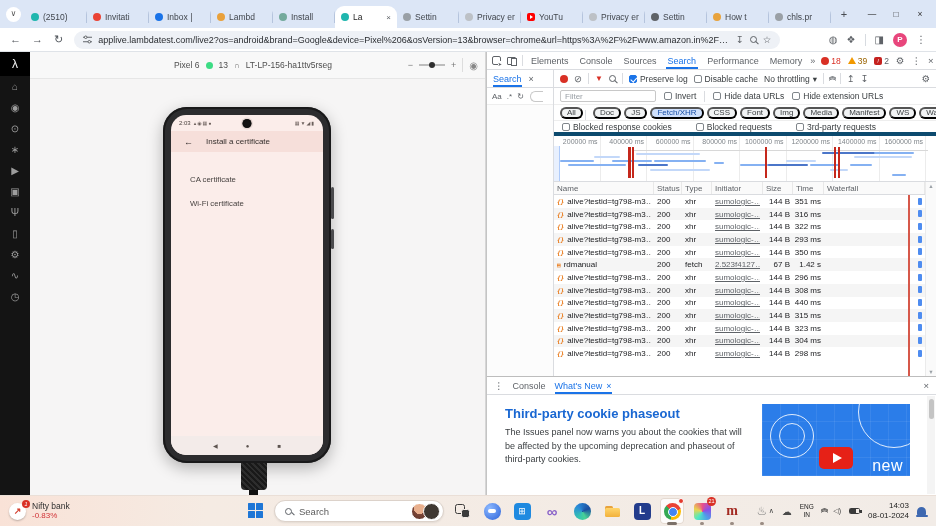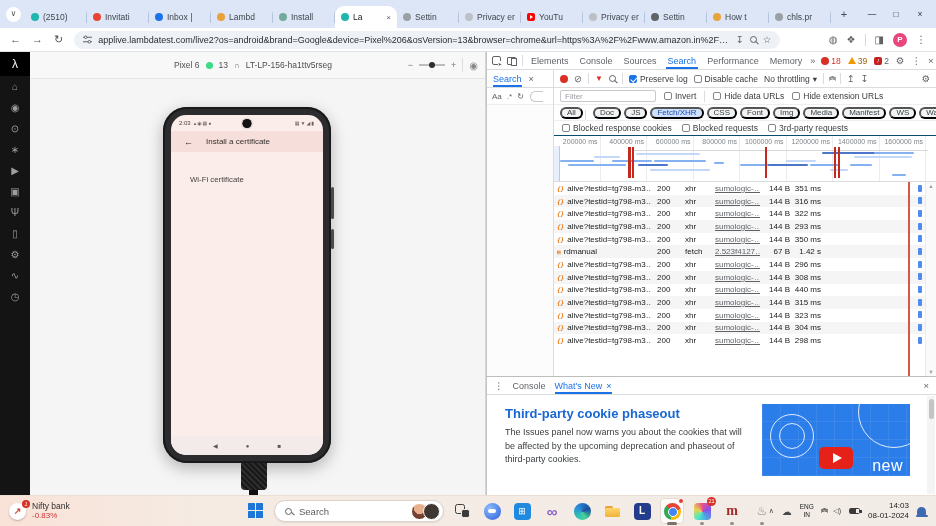--- a/index.html
+++ b/index.html
@@ -114,21 +114,21 @@
   .wifi-ic{display:inline-block;transform:rotate(-90deg);font-size:8px;letter-spacing:-1.5px;color:#5f6368;line-height:1}
   .net-gear{margin-left:auto}
 
   .net-filter{height:17px;display:flex;align-items:center;gap:8px;padding:0 6px;border-bottom:1px solid #eee;flex:none;white-space:nowrap;overflow:hidden}
   .filter-box{width:96px;height:12px;border:1px solid #c8c8c8;border-radius:2px;font-size:8px;color:#9aa0a6;padding:0 4px;display:flex;align-items:center}
   .net-pills{height:16px;display:flex;align-items:center;gap:3px;padding:0 6px;border-bottom:1px solid #eee;flex:none;overflow:hidden}
   .pill{height:12px;padding:0 5px;border-radius:6px;background:#f1f3f4;color:#3c4043;font-size:8px;display:flex;align-items:center;white-space:nowrap;flex:none}
   .pill.active{background:#cfe0fc;color:#174ea6}
   .pill:first-child{position:relative;margin-right:7px}
   .pill:first-child::after{content:"";position:absolute;right:-5px;top:1px;height:10px;width:1px;background:#dadce0}
-  .net-checks{height:15px;display:flex;gap:10px;padding:0 8px;align-items:center;border-bottom:1px solid #0c4a6e;flex:none;white-space:nowrap;overflow:hidden}
+  .net-checks{height:15px;display:flex;gap:24px;padding:0 8px;align-items:center;border-bottom:4px solid #0c4a6e;flex:none;white-space:nowrap;overflow:hidden}
 
   .net-timeline{height:46px;border-bottom:1px solid #dadce0;position:relative;flex:none;overflow:hidden}
   .tl-ticks{display:grid;grid-template-columns:repeat(8,46.5px);height:100%}
   .tick{border-right:1px solid #ececec;font-size:7px;color:#80868b;text-align:right;padding:2px 2px 0 0;white-space:nowrap;overflow:hidden}
   .tl-bars i{position:absolute;background:#85b1f2;height:2px;border-radius:1px}
   .tl-bars i.lt{background:#c3d8f9}
   .tl-red{position:absolute;top:11px;bottom:3px;width:2px;background:#c5281c}
   .tl-grayline{position:absolute;left:78px;right:8px;top:14px;height:1px;background:#d8d8d8}
   .tl-sel{position:absolute;left:0;top:10px;bottom:0;width:6px;background:#e8f0fe;border-right:1px solid #aecbfa}
 
@@ -437,20 +437,23 @@
             <span class="p-sicons">▴◉▦●</span>
             <span class="p-sicons-r">▦▼◢▮</span>
           </div>
           <div class="p-punch"></div>
           <div class="p-appbar">
             <span class="p-back">←</span>
             <span>Install a certificate</span>
           </div>
           <div class="p-list">
 
+              <div class="p-item">
+                <span>CA certificate</span>
+              </div>
 
 
               <div class="p-item">
                 <span>Wi-Fi certificate</span>
               </div>
 
           </div>
           <div class="p-nav">
             <span>◀</span>
             <span>●</span>
@@ -643,20 +646,29 @@
               <i style="left:338px;top:38px;width:14px"></i>
             </div>
             <b class="tl-red" style="left:74px;width:2.5px"></b>
             <b class="tl-red" style="left:78px;width:1.5px"></b>
             <b class="tl-red" style="left:211px;width:1.5px"></b>
             <b class="tl-red" style="left:280px;width:2px"></b>
             <b class="tl-red" style="left:284px;width:2px"></b>
           </div>
 
           <div class="net-table">
+            <div class="thead">
+              <span class="th c1">Name</span>
+              <span class="th c2">Status</span>
+              <span class="th c3">Type</span>
+              <span class="th c4">Initiator</span>
+              <span class="th c5">Size</span>
+              <span class="th c6">Time</span>
+              <span class="th c7">Waterfall</span>
+            </div>
             <div class="tbody">
 
                 <div class="trow">
                   <span class="tc c1">
                     <i class="reqicon">{}</i>
                     <span style="overflow:hidden">alive?testid=tg798-m3…</span>
                   </span>
                   <span class="tc c2">200</span>
                   <span class="tc c3">xhr</span>
                   <span class="tc c4">

